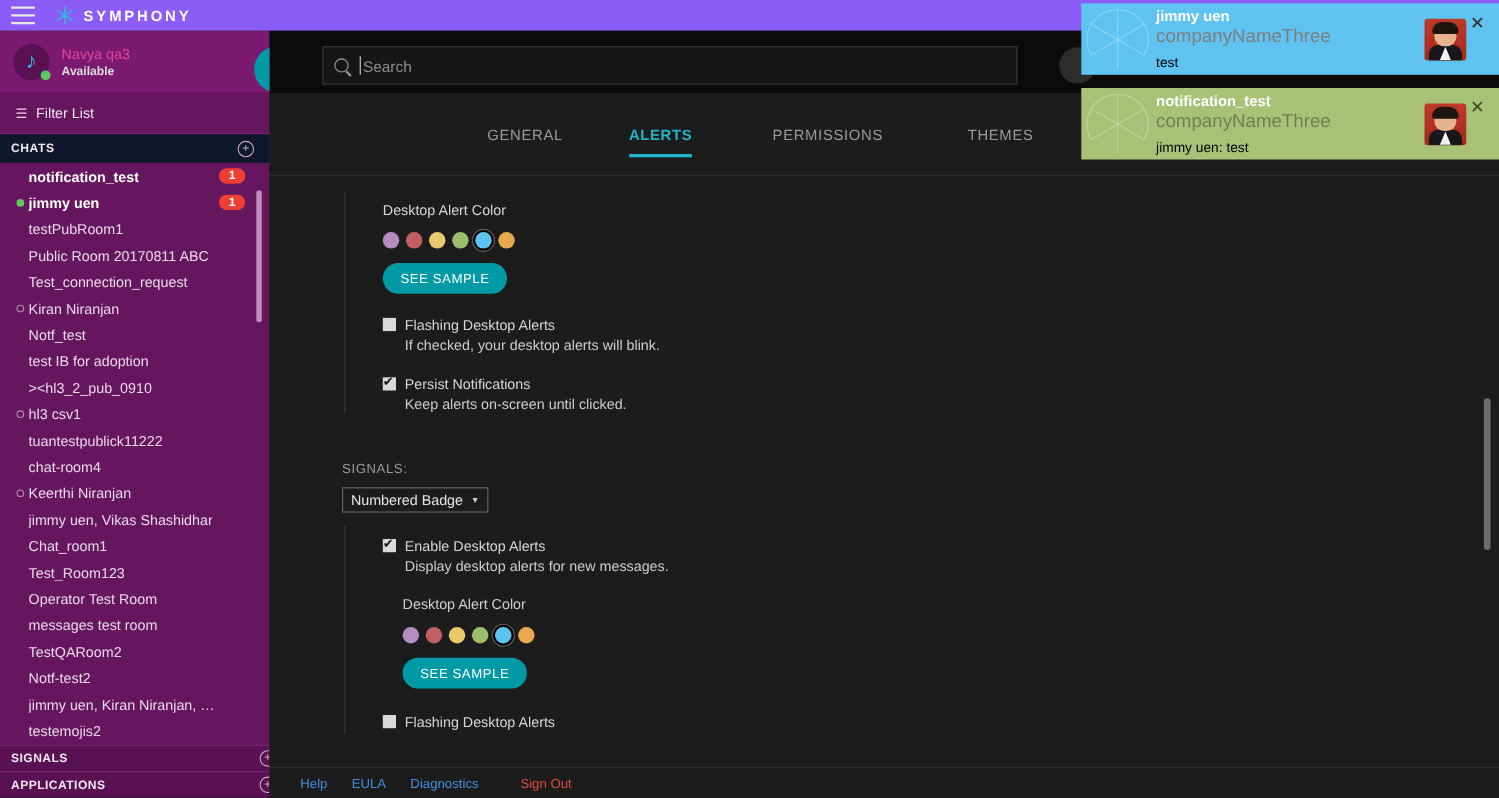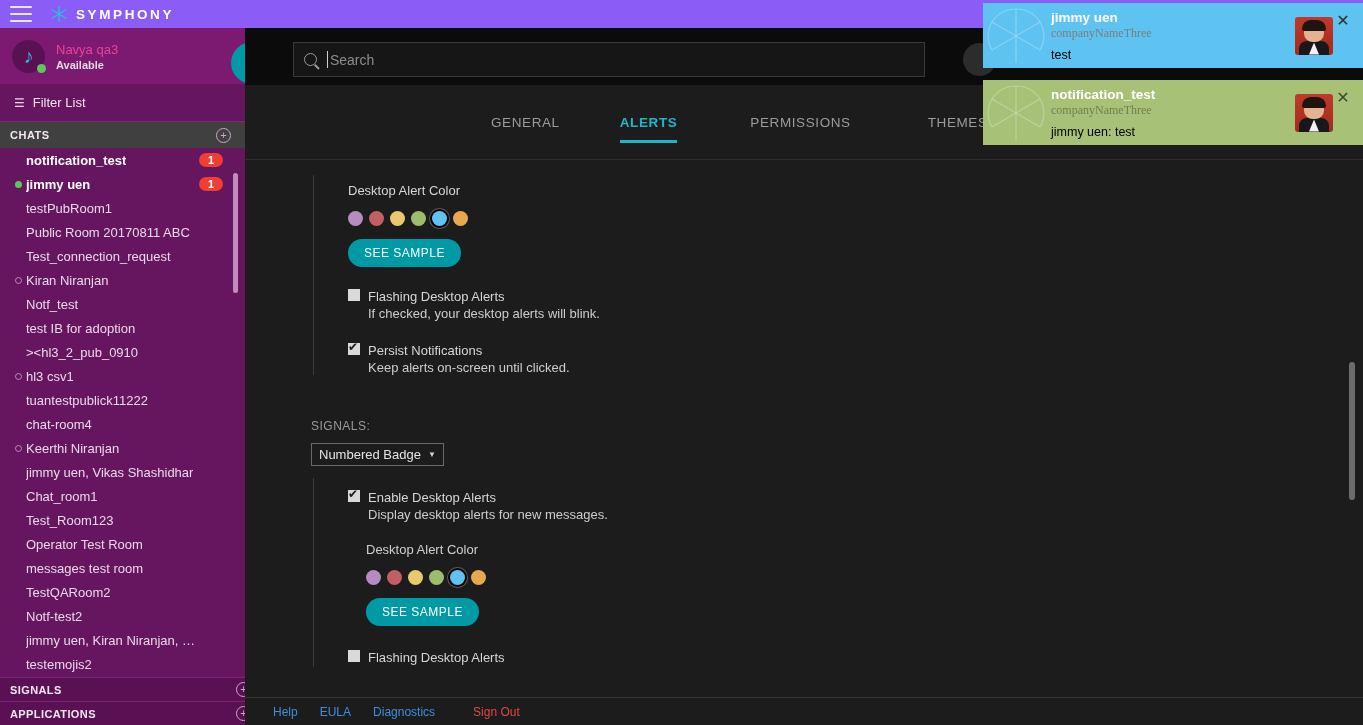--- a/index.html
+++ b/index.html
@@ -38,21 +38,21 @@
   .plus-btn { position: absolute; right: -28px; top: 14px; width: 42px; height: 42px;
     border-radius: 50%; background: #009aa6; color: #fff; font-size: 26px; line-height: 40px;
     text-align: center; cursor: pointer; z-index: 40; font-weight: 300; }
 
   .filter-row { height: 38px; display: flex; align-items: center; padding: 0 14px;
     border-bottom: 1px solid #7d2875; }
   .filter-icon { color: #e7cfe4; font-size: 12px; margin-right: 8px; }
   .filter-label { color: #f0e4ee; font-size: 13px; }
 
   .section-head { height: 26px; display: flex; align-items: center; justify-content: space-between;
-    padding: 0 14px 0 10px; background: #404040; gap: 32px; }
+    padding: 0 14px 0 10px; background: #0f172a; gap: 32px; }
   .section-head .title { color: #f2e6f0; font-size: 11px; font-weight: bold; letter-spacing: .5px; }
   .plus-circle { width: 15px; height: 15px; border-radius: 50%; border: 1px solid #cfa5c9;
     color: #cfa5c9; font-size: 11px; line-height: 13px; text-align: center; cursor: pointer; }
 
   .chatlist { position: absolute; top: 120px; left: 0; width: 245px; height: 556px;
     overflow: hidden; }
   .chat-item { height: 24px; display: flex; align-items: center; padding-left: 10px;
     color: #ead9e8; font-size: 13px; cursor: pointer; position: relative; }
   .chat-item .bullet { width: 16px; flex: 0 0 16px; display: flex; align-items: center;
     justify-content: center; }
@@ -92,21 +92,21 @@
 
   .navitems { position: absolute; left: 690px; top: 70px; width: 428px; display: flex;
     justify-content: space-between; }
   .navitem { color: #cfcfcf; font-size: 9.5px; font-weight: bold; letter-spacing: .5px;
     cursor: pointer; }
 
   
   .settings { position: absolute; left: 245px; top: 85px; width: 1118px; height: 612px;
     background: #1c1c1c; }
   .tabs { position: absolute; left: 0; top: 30px; width: 1118px; height: 45px;
-    border-bottom: 1px solid #2e2e2e; display: flex; align-items: flex-start; padding-left: 48px; }
+    border-bottom: 1px solid #2e2e2e; display: flex; align-items: flex-start; }
   .tab { font-size: 13.5px; color: #9b9b9b; letter-spacing: .6px; cursor: pointer;
     padding-bottom: 13px; position: relative; }
   .tab.active { color: #1fb6c9; }
   .tab.active:after { content: ''; position: absolute; left: 0; right: 0; bottom: 0;
     height: 3px; background: #1fb6c9; }
   .tab:nth-child(1) { margin-left: 198px; }
   .tab:nth-child(2) { margin-left: 60px; font-weight: bold; }
   .tab:nth-child(3) { margin-left: 73px; }
   .tab:nth-child(4) { margin-left: 77px; }
   .tab:nth-child(5) { margin-left: 73px; }
@@ -150,21 +150,21 @@
 
   
   .toast { position: absolute; width: 380px; height: 65px; display: flex; align-items: center;
     padding: 0 10px 0 0; }
   .toast.blue { left: 983px; top: 3px; background: #5ec3f0; }
   .toast.green { left: 983px; top: 80px; background: #a7c277; }
   .toast-logo { width: 66px; height: 65px; flex: 0 0 66px; position: relative; opacity: .45; }
   .toast-body { flex: 1 1 auto; padding-left: 2px; }
   .toast-title { font-size: 13.5px; font-weight: bold; color: #fff; }
   .toast.green .toast-title { color: #fff; }
-  .toast-sub { font-size: 12px; color: #7d7d7d; margin-top: 1px; font-family: Liberation Serif, serif; }
+  .toast-sub { font-size: 17px; color: #7d7d7d; margin-top: 1px; }
   .toast.green .toast-sub { color: #6f7f52; }
   .toast-msg { font-size: 12.5px; color: #000000; margin-top: 7px; }
   .toast-avatar { width: 38px; height: 38px; flex: 0 0 38px; border-radius: 3px;
     background: linear-gradient(#c0392b, #a5291c); position: relative; overflow: hidden; }
   .ta-face { position: absolute; left: 9px; top: 6px; width: 20px; height: 19px;
     border-radius: 48% 48% 45% 45%; background: #e5b38f; }
   .ta-hair { position: absolute; left: 7px; top: 3px; width: 24px; height: 11px;
     border-radius: 12px 12px 3px 3px; background: #1e1410; }
   .ta-body { position: absolute; left: 4px; bottom: 0; width: 30px; height: 14px;
     border-radius: 8px 8px 0 0; background: #17171c; }

